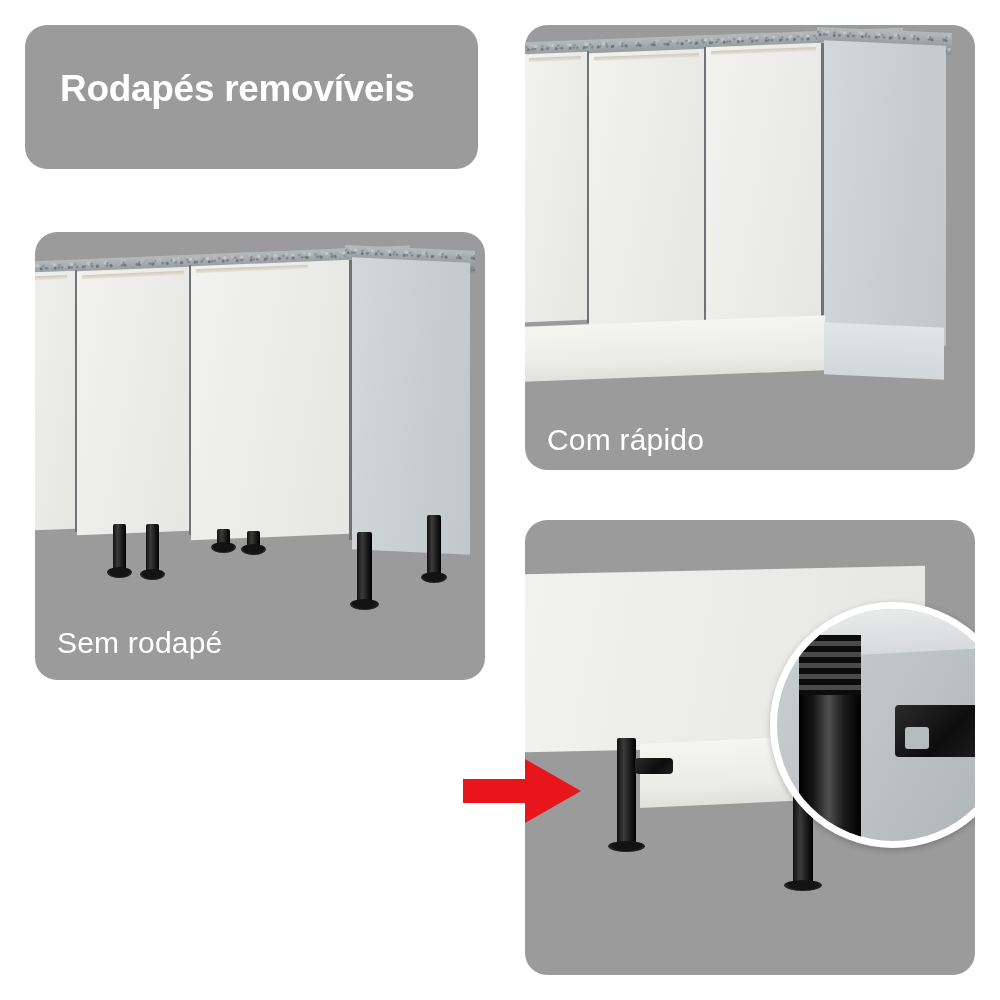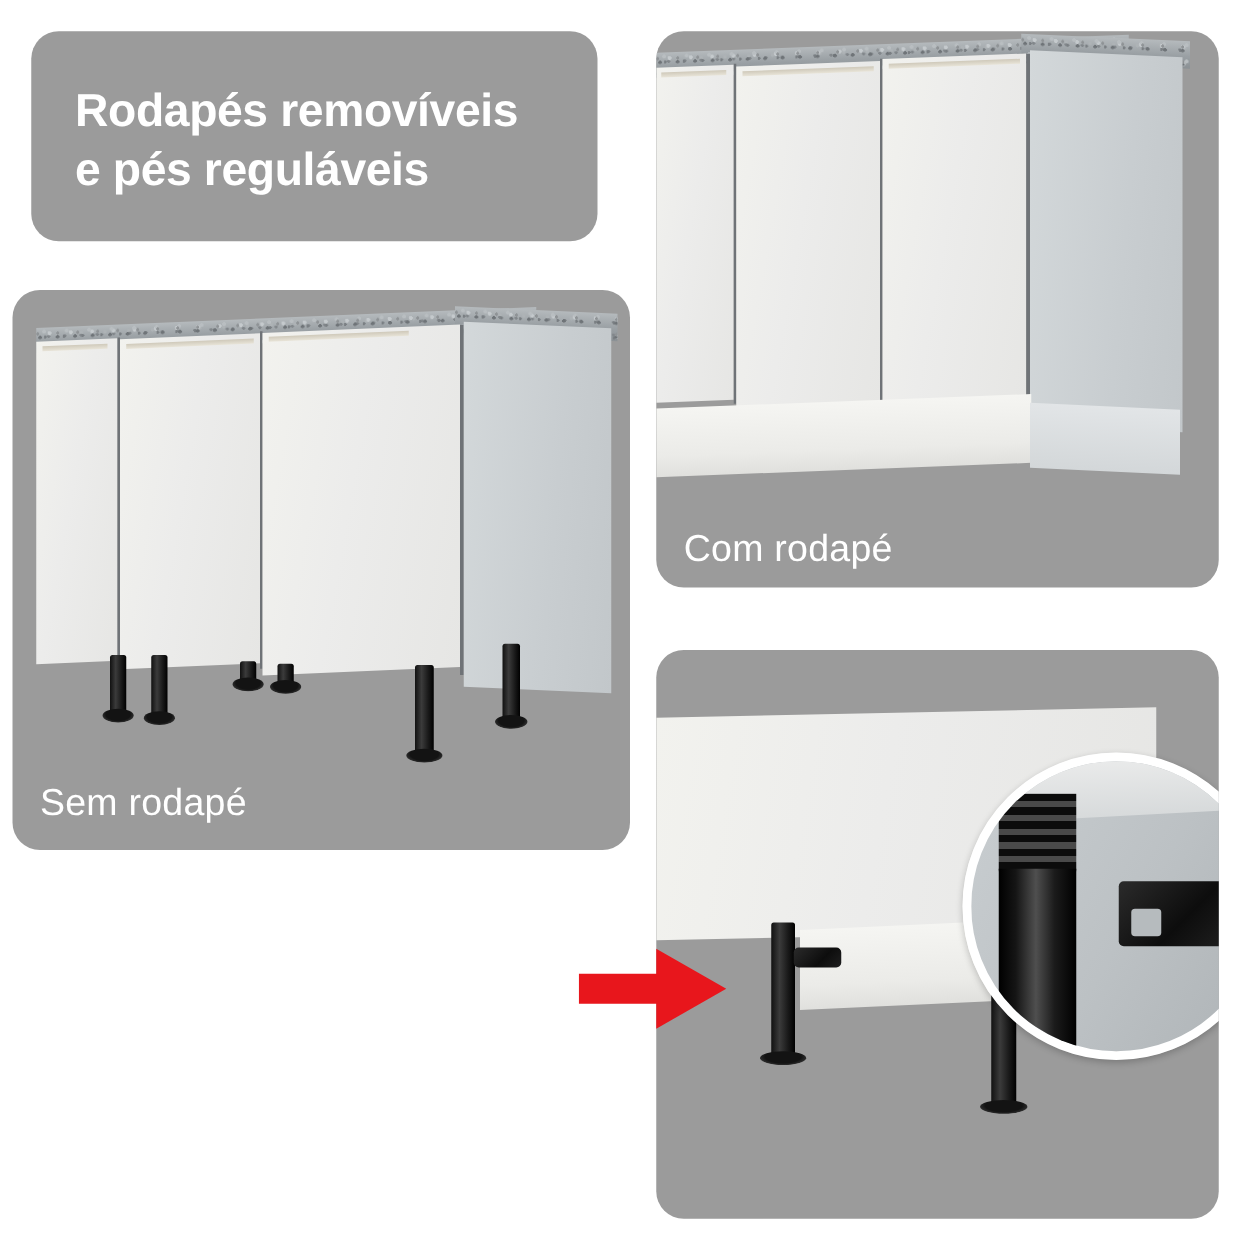--- a/index.html
+++ b/index.html
@@ -14,21 +14,21 @@
 
   
   .card{
     position:absolute;
     background:#9b9b9b;
     border-radius:22px;
     overflow:hidden;
   }
 
   
-  #title-card{left:25px;top:25px;width:453px;height:168px;}
+  #title-card{left:25px;top:25px;width:453px;height:144px;}
   .title-text{
     position:absolute;left:35px;top:40px;
     width:400px;
     color:#ffffff;
     font-size:37px;
     font-weight:bold;
     line-height:1.28;
     letter-spacing:-0.3px;
   }
 
@@ -108,21 +108,20 @@
   .mag-shelf{position:absolute;background:linear-gradient(180deg,#e9eaea,#d7dadb);}
 </style>
 </head>
 <body>
 
 <div class="stage">
 
   <div class="card" id="title-card">
     <div class="title-text">
       <div>Rodapés removíveis</div>
-      <div>e pés reguláveis</div>
     </div>
   </div>
 
   <div class="card" id="panel-com-rodape" style="left:525px;top:25px;width:450px;height:445px;">
 
     <div class="cab">
 
       <div class="counter" style="left:0px;top:10px;width:378px;height:20px;
            transform:skewY(-2.2deg);"></div>
       <div class="counter" style="left:292px;top:5px;width:135px;height:22px;
@@ -142,24 +141,24 @@
       <div class="handle" style="left:186px;top:24px;width:105px;height:4px;transform:skewY(-2.2deg);"></div>
 
       <div class="door-gap" style="left:296px;top:18px;width:3px;height:290px;transform:skewY(-2.2deg);"></div>
 
       <div class="sidepanel" style="left:299px;top:18px;width:122px;height:300px;transform:skewY(2.6deg);"></div>
 
       <div class="baseboard" style="left:0px;top:296px;width:300px;height:55px;transform:skewY(-2.2deg);"></div>
       <div class="baseboard-side" style="left:299px;top:300px;width:120px;height:52px;transform:skewY(2.6deg);"></div>
     </div>
 
-    <div class="caption" style="left:22px;top:398px;">Com rodapé</div>
-  </div>
-
-  <div class="card" id="panel-sem-rodape" style="left:10px;top:232px;width:450px;height:448px;padding-left:44px;">
+    <div class="caption" style="left:22px;top:398px;">Com rápido</div>
+  </div>
+
+  <div class="card" id="panel-sem-rodape" style="left:35px;top:232px;width:450px;height:448px;">
 
     <div class="cab">
 
       <div class="counter" style="left:-25px;top:22px;width:400px;height:20px;transform:skewY(-2.4deg);"></div>
       <div class="counter" style="left:310px;top:16px;width:130px;height:22px;transform:skewY(2.6deg);"></div>
 
       <div class="door" style="left:-25px;top:40px;width:65px;height:258px;transform:skewY(-2.4deg);"></div>
       <div class="handle" style="left:-20px;top:44px;width:52px;height:4px;transform:skewY(-2.4deg);"></div>
 
       <div class="door-gap" style="left:40px;top:38px;width:2px;height:262px;transform:skewY(-2.4deg);"></div>

